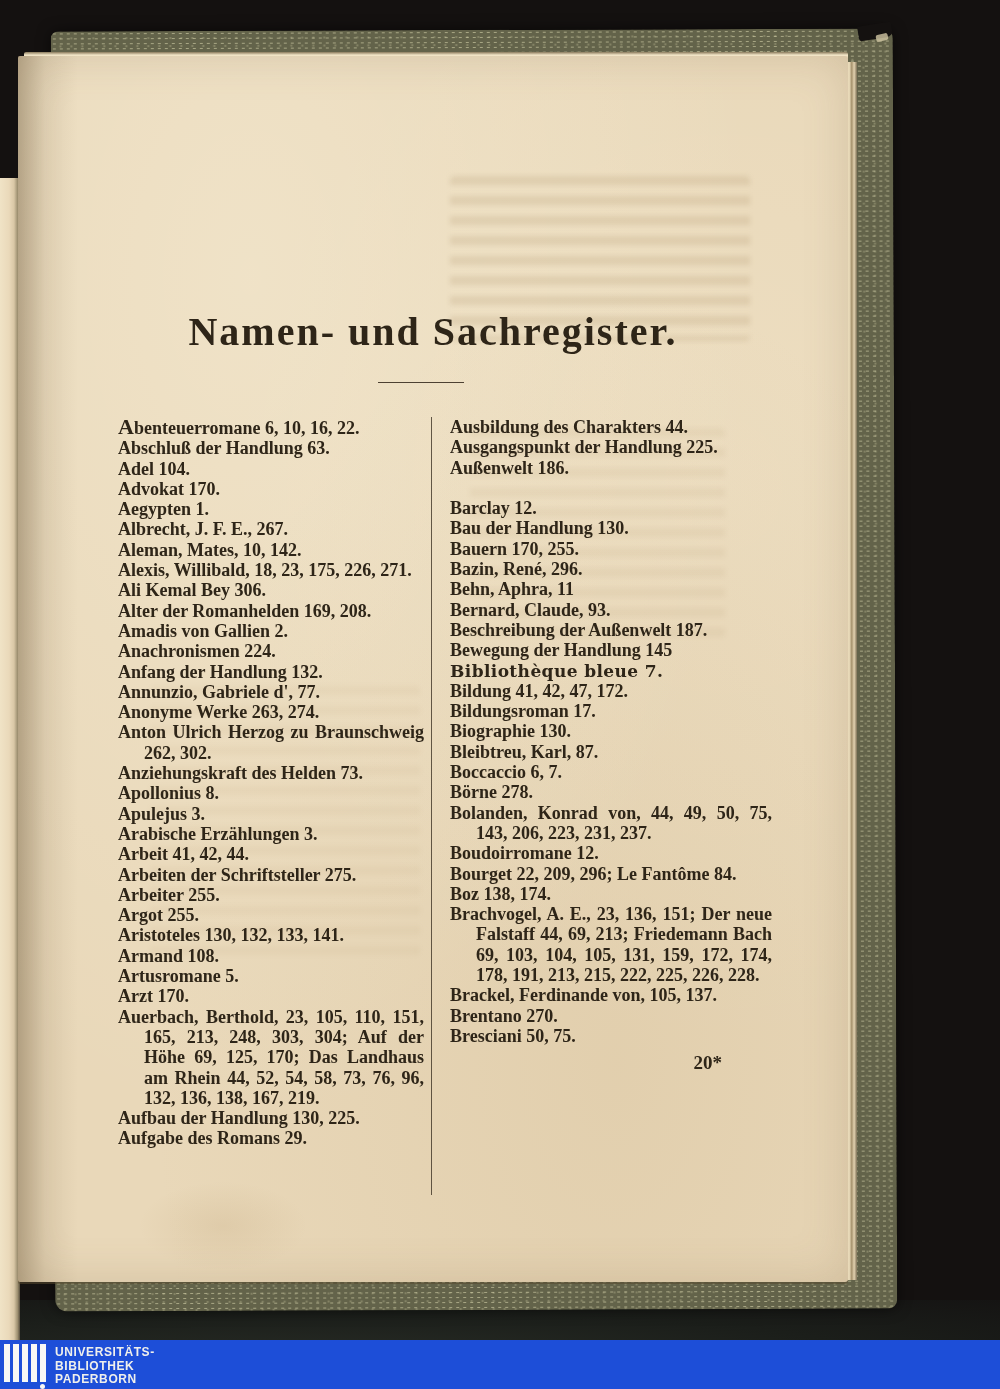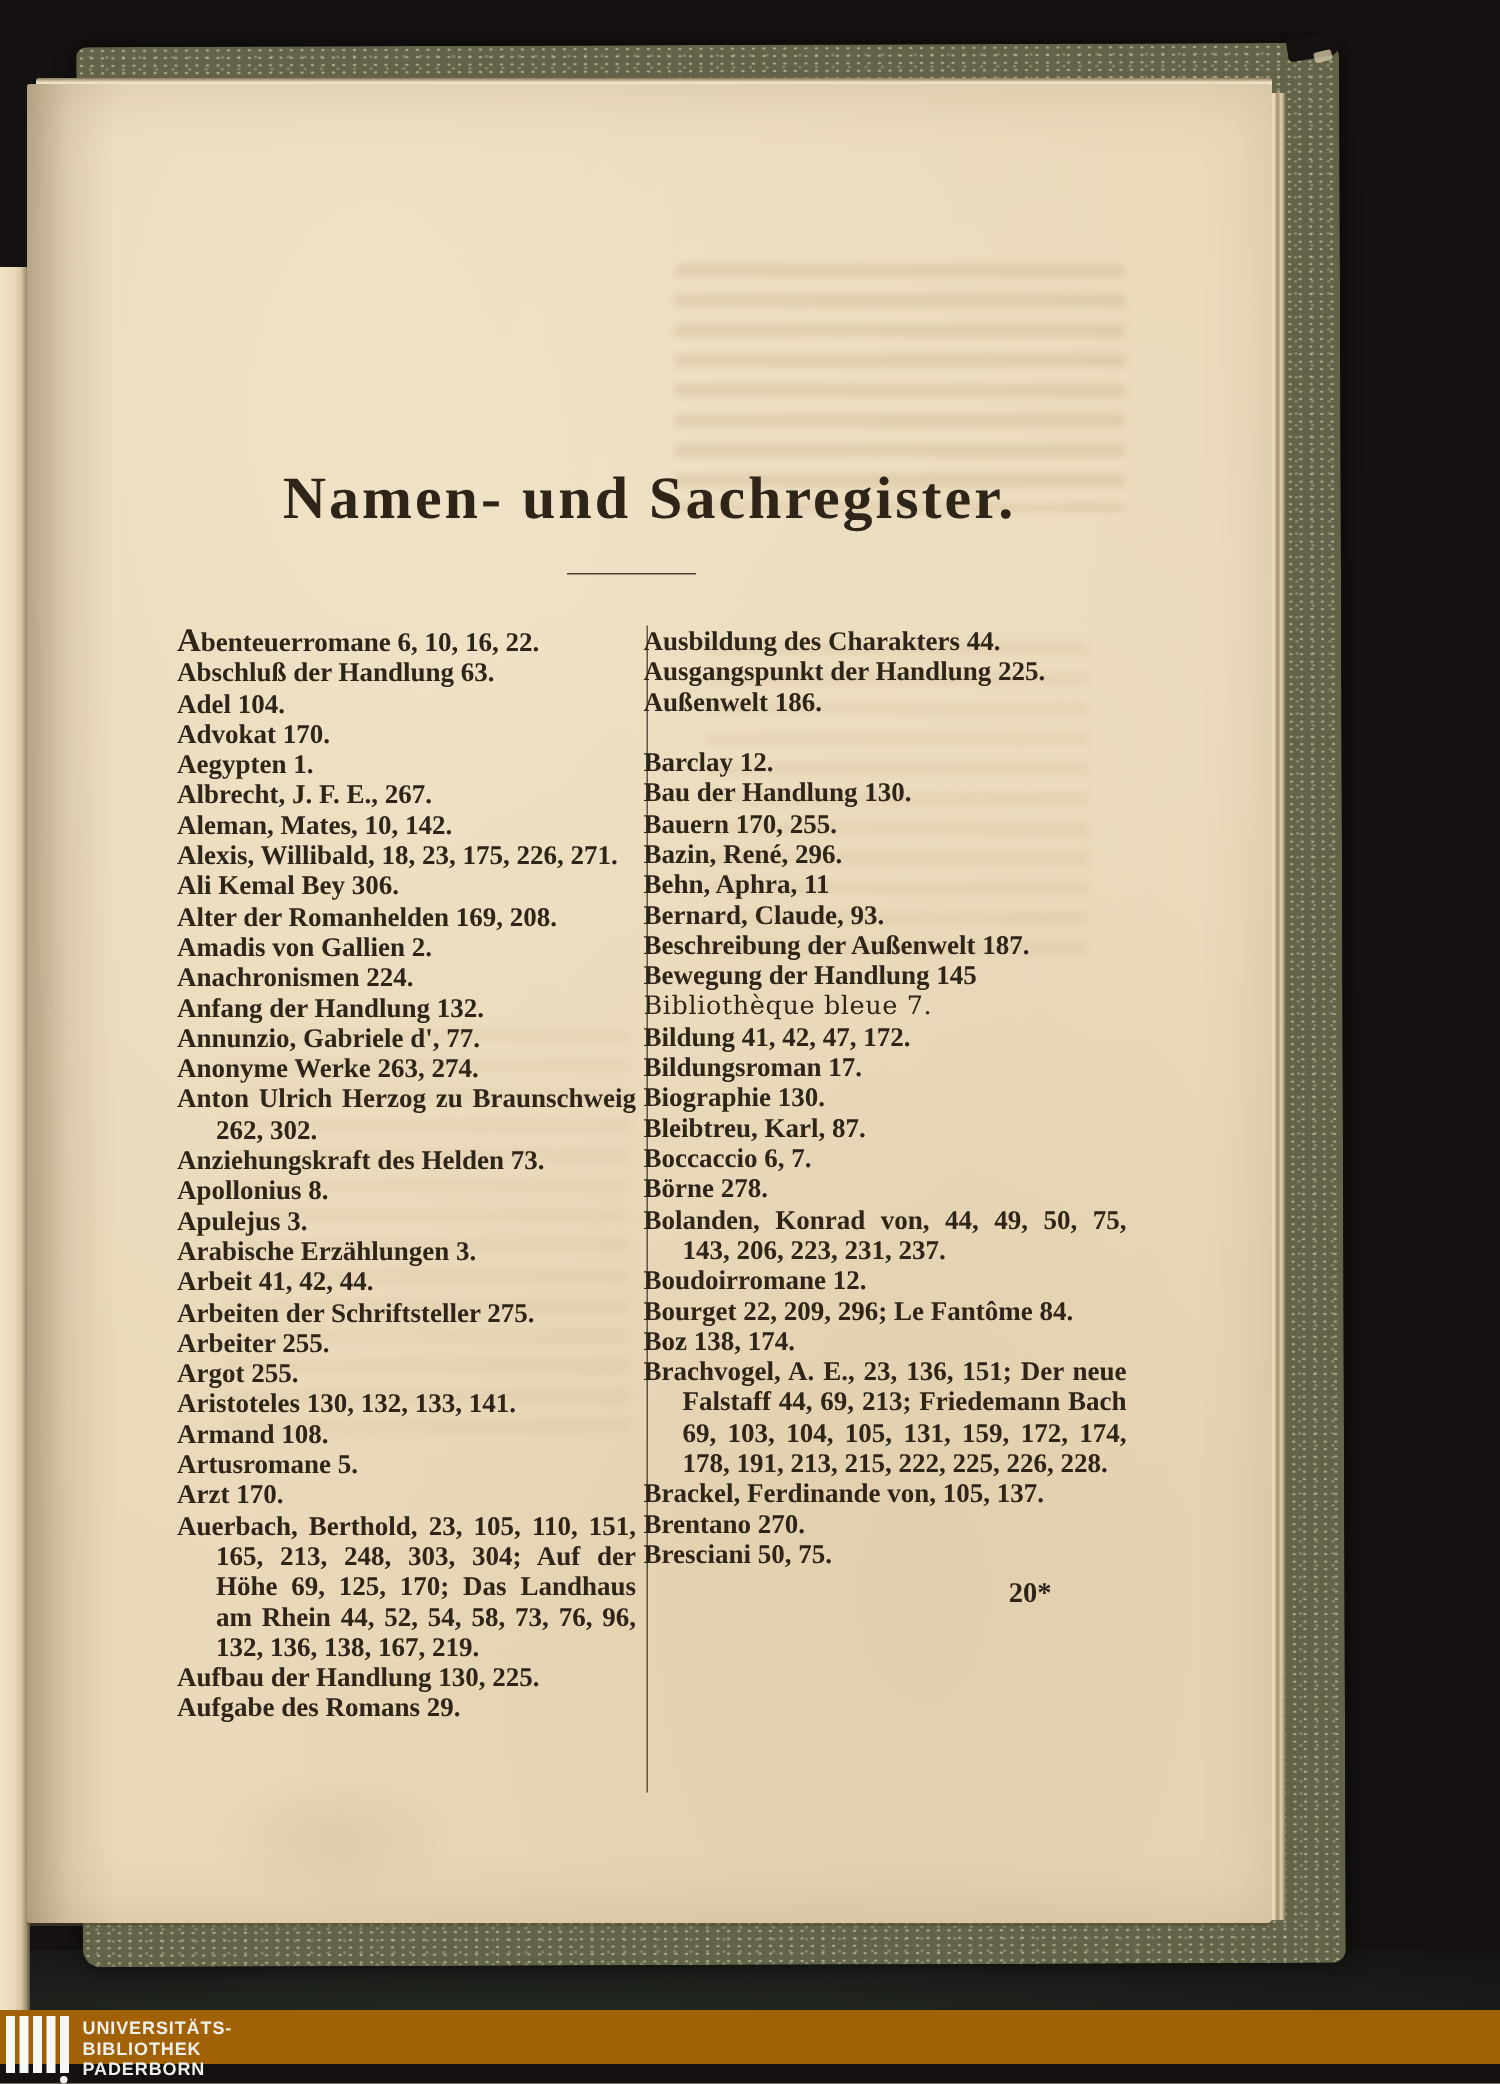--- a/index.html
+++ b/index.html
@@ -82,43 +82,43 @@
     position:absolute;top:253px;left:0;width:100%;
     text-align:center;font-size:40px;line-height:46px;font-weight:bold;
     letter-spacing:2px;
   }
   .title-rule{
     position:absolute;top:326px;left:360px;width:86px;height:0;
     border-top:1.6px solid #4d4132;
   }
   .columns{
     position:absolute;left:100px;top:361px;width:660px;
-    display:flex;flex-direction:row;
+    display:flex;flex-direction:row;gap:21px;
   }
   .col{font-size:18px;line-height:20.3px;font-weight:bold;letter-spacing:0;}
   .col-left{width:306px;}
   .col-right{width:322px;margin-left:5px;}
   .divider{
     position:absolute;left:413px;top:361px;width:1.4px;height:778px;
     background:rgba(58,48,33,.78);
   }
   .entry{
     padding-left:26px;text-indent:-26px;text-align:justify;
   }
   .entry.lead::first-letter{font-size:22px;}
   .entry.spacer{height:20.3px;padding:0;}
-  .entry.antiqua{font-weight:normal;letter-spacing:.4px;font-family:"DejaVu Serif",serif;font-size:17px;}
+  .entry.antiqua{font-weight:bold;letter-spacing:.4px;font-family:"DejaVu Serif",serif;font-size:17px;}
   .sig-mark{
     text-align:right;padding-right:50px;margin-top:7px;
     font-size:19px;font-weight:bold;
   }
   
   .lib-bar{
-    position:absolute;left:0;top:1340px;width:1000px;height:36px;
-    background:#a16207;
+    position:absolute;left:0;top:1340px;width:1000px;height:49px;
+    background:#1d4ed8;
   }
   .lib-logo{position:absolute;left:4px;top:4px;width:46px;height:45px;}
   .lib-logo .bar{
     position:absolute;top:0;width:6px;height:38px;background:#f7f7f5;
   }
   .lib-logo .b1{left:0}.lib-logo .b2{left:9px}.lib-logo .b3{left:18px}
   .lib-logo .b4{left:27px}.lib-logo .b5{left:36px}
   .lib-logo .dot{
     position:absolute;left:36px;top:40px;width:5px;height:5px;border-radius:50%;background:#f7f7f5;
   }

